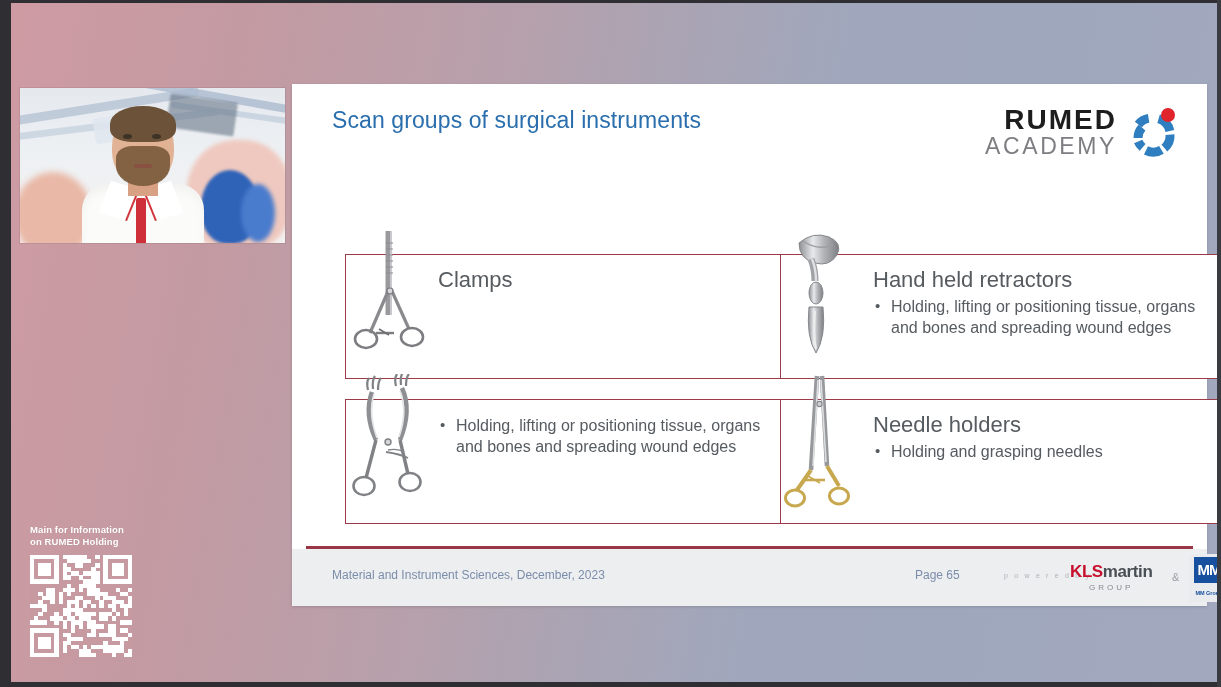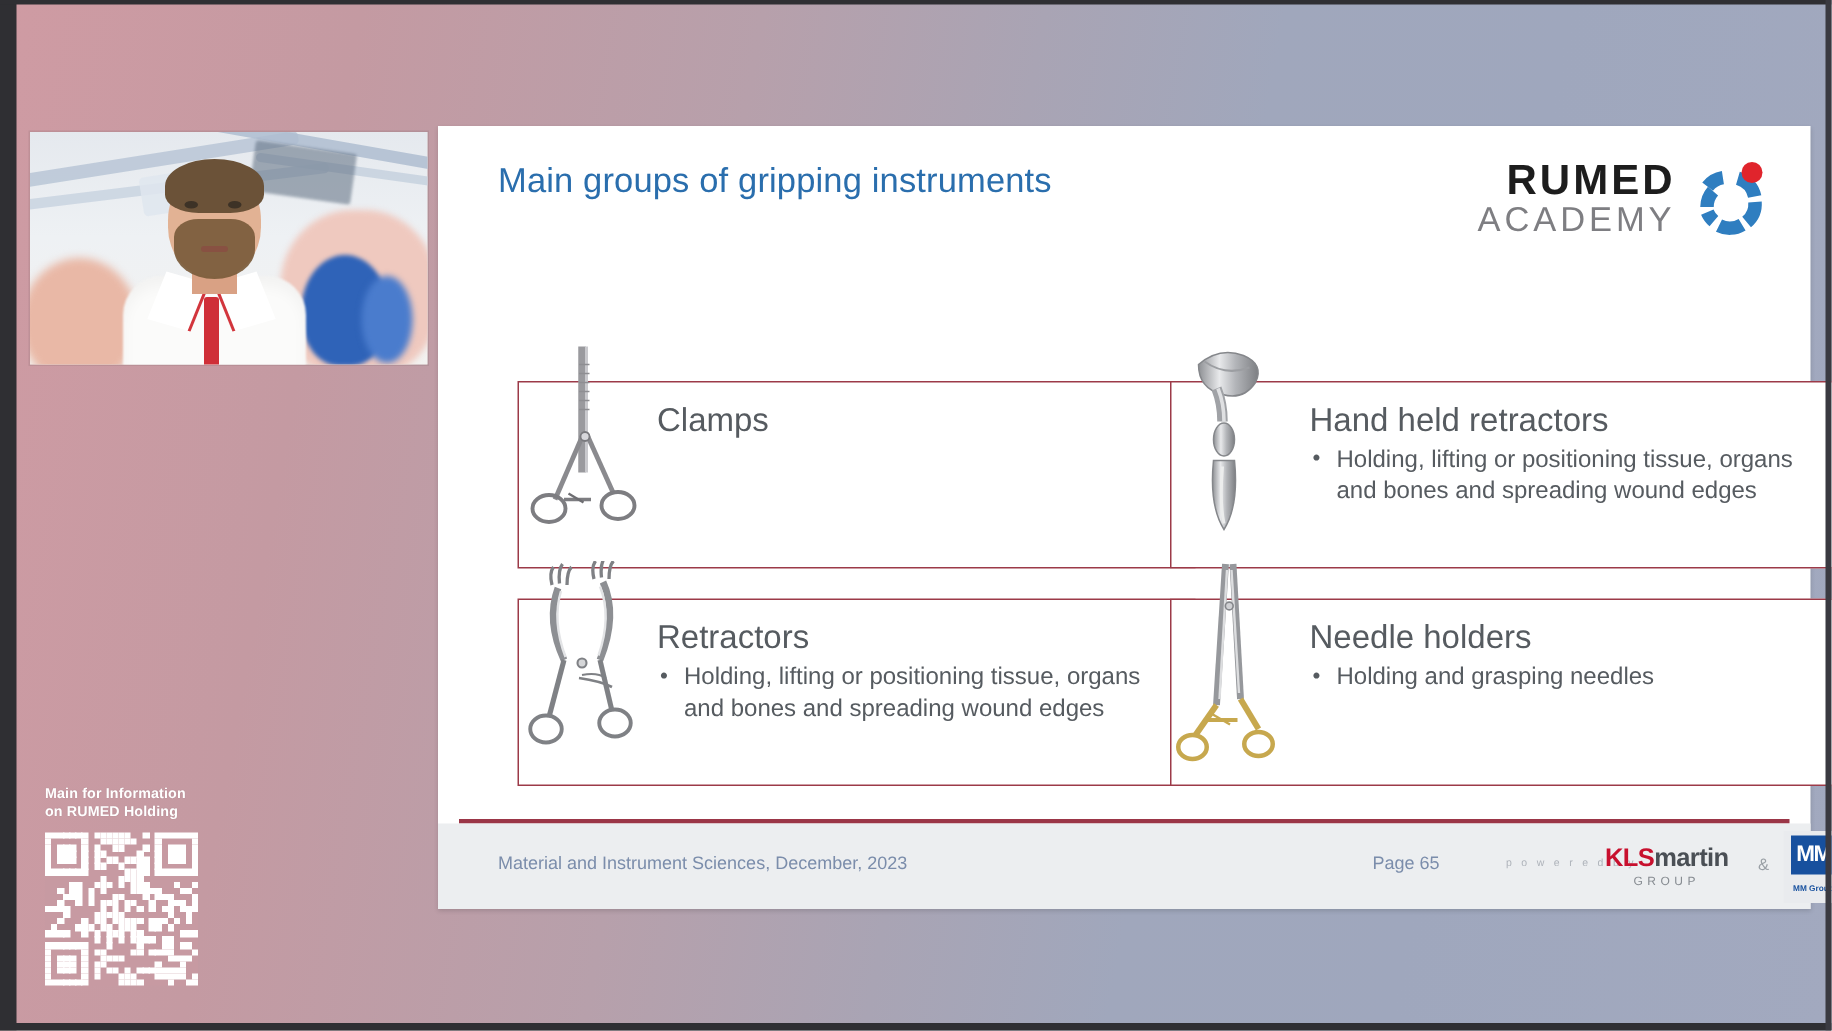--- a/index.html
+++ b/index.html
@@ -501,21 +501,21 @@
           <i style="left:61.20px;top:97.92px;width:4.38px;height:4.38px"></i>
           <i style="left:81.60px;top:97.92px;width:4.38px;height:4.38px"></i>
           <i style="left:93.84px;top:97.92px;width:4.38px;height:4.38px"></i>
           <i style="left:97.92px;top:97.92px;width:4.38px;height:4.38px"></i>
         </div>
     </div>
   </div>
 
   <div id="slide">
 
-    <div id="slide-title">Main groups of gripping instruments</div>
+    <div id="slide-title">Scan groups of surgical instruments</div>
 
     <div id="logo">
       <div id="logo-academy">ACADEMY</div>
       <div id="logo-rumed">RUMED</div>
       <svg id="logo-mark" viewBox="0 0 54 54">
         <g fill="none" stroke="#2f7ec0" stroke-width="9" stroke-linecap="butt">
           <path d="M27 32 m-16 0 a16 16 0 0 1 4-10.6"></path>
           <path d="M11.4 18.4 a16 16 0 0 1 10.2-6.0"></path>
           <path d="M31.6 12.8 a16 16 0 0 1 11.2 12.2"></path>
           <path d="M43 28.6 a16 16 0 0 1 -5.6 13.4"></path>
@@ -592,21 +592,20 @@
             <ellipse cx="18" cy="112" rx="10.5" ry="9" stroke-width="2.6"></ellipse>
             <ellipse cx="64" cy="108" rx="10.5" ry="9" stroke-width="2.6"></ellipse>
             <path d="M40 78 q14 2 22 6" stroke-width="1.8"></path>
             <path d="M42 76 q10 -2 16 2" stroke-width="1.4"></path>
           </g>
           <path d="M28 20 q-6 20 3 44" fill="none" stroke="#e3e4e6" stroke-width="1.6"></path>
           <path d="M54 17 q8 20 -1 46" fill="none" stroke="#e3e4e6" stroke-width="1.6"></path>
         </svg>
       </div>
       <div class="card-body">
-        <div class="card-title">Retractors</div>
         <ul class="card-list">
           <li>Holding, lifting or positioning tissue, organs and bones and spreading wound edges</li>
         </ul>
       </div>
     </div>
 
     <div class="card" id="card-4">
       <div class="instr">
         <svg width="100" height="150" viewBox="0 0 100 150">
           <g fill="none" stroke="#85878b">

